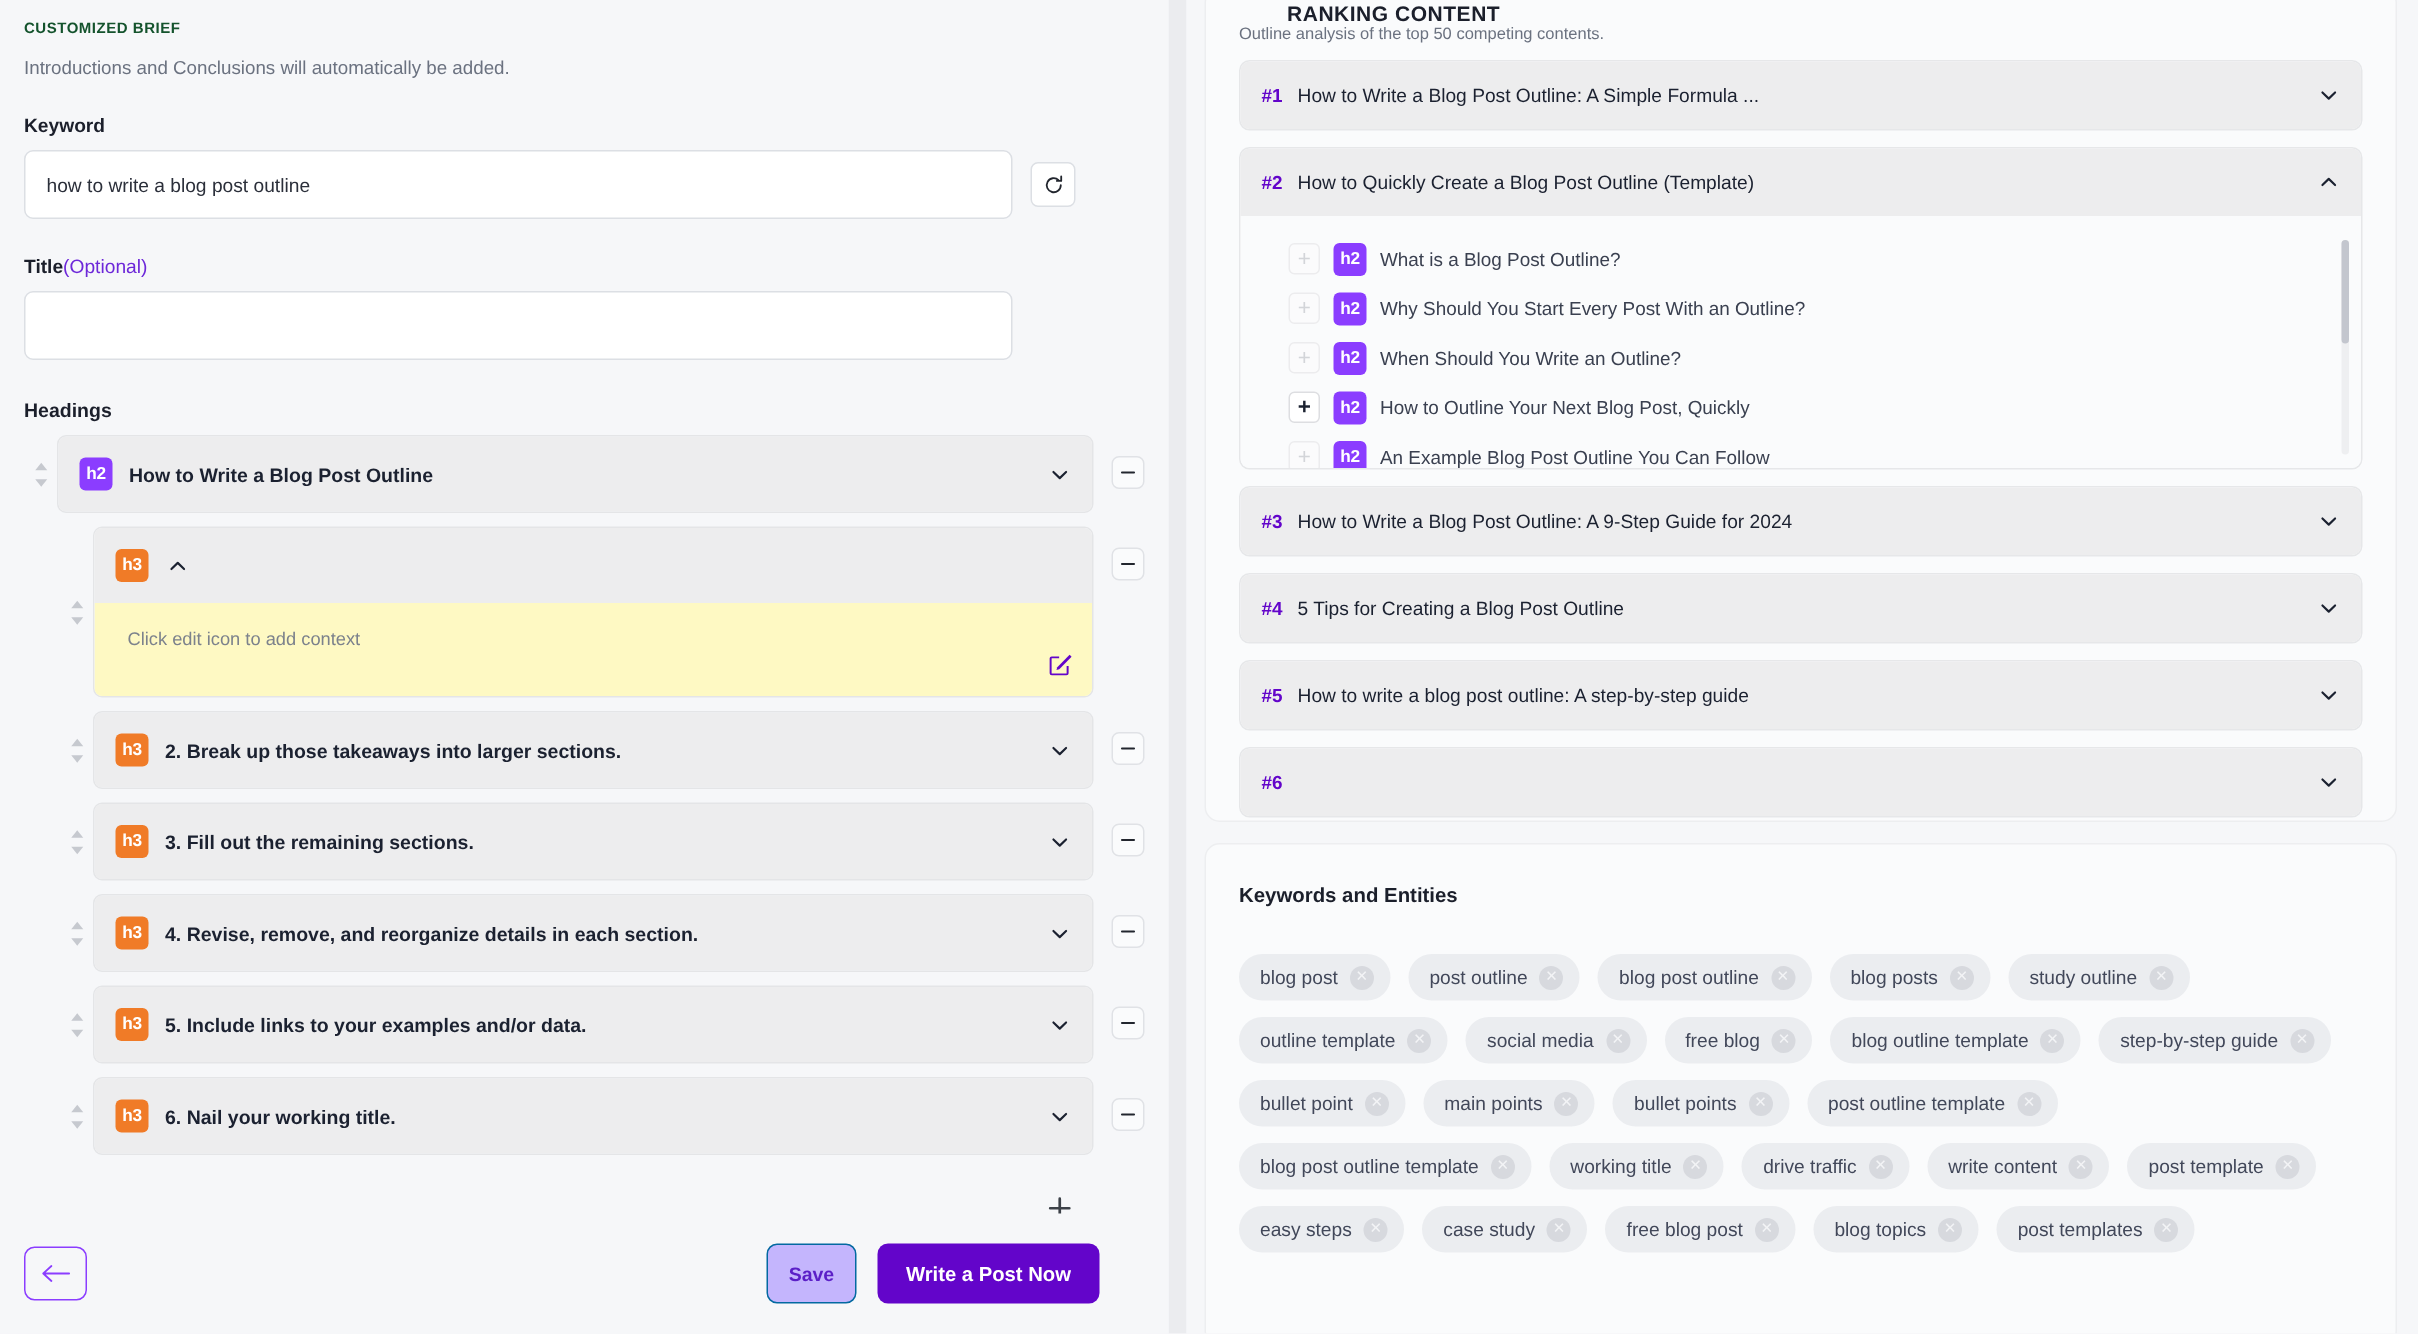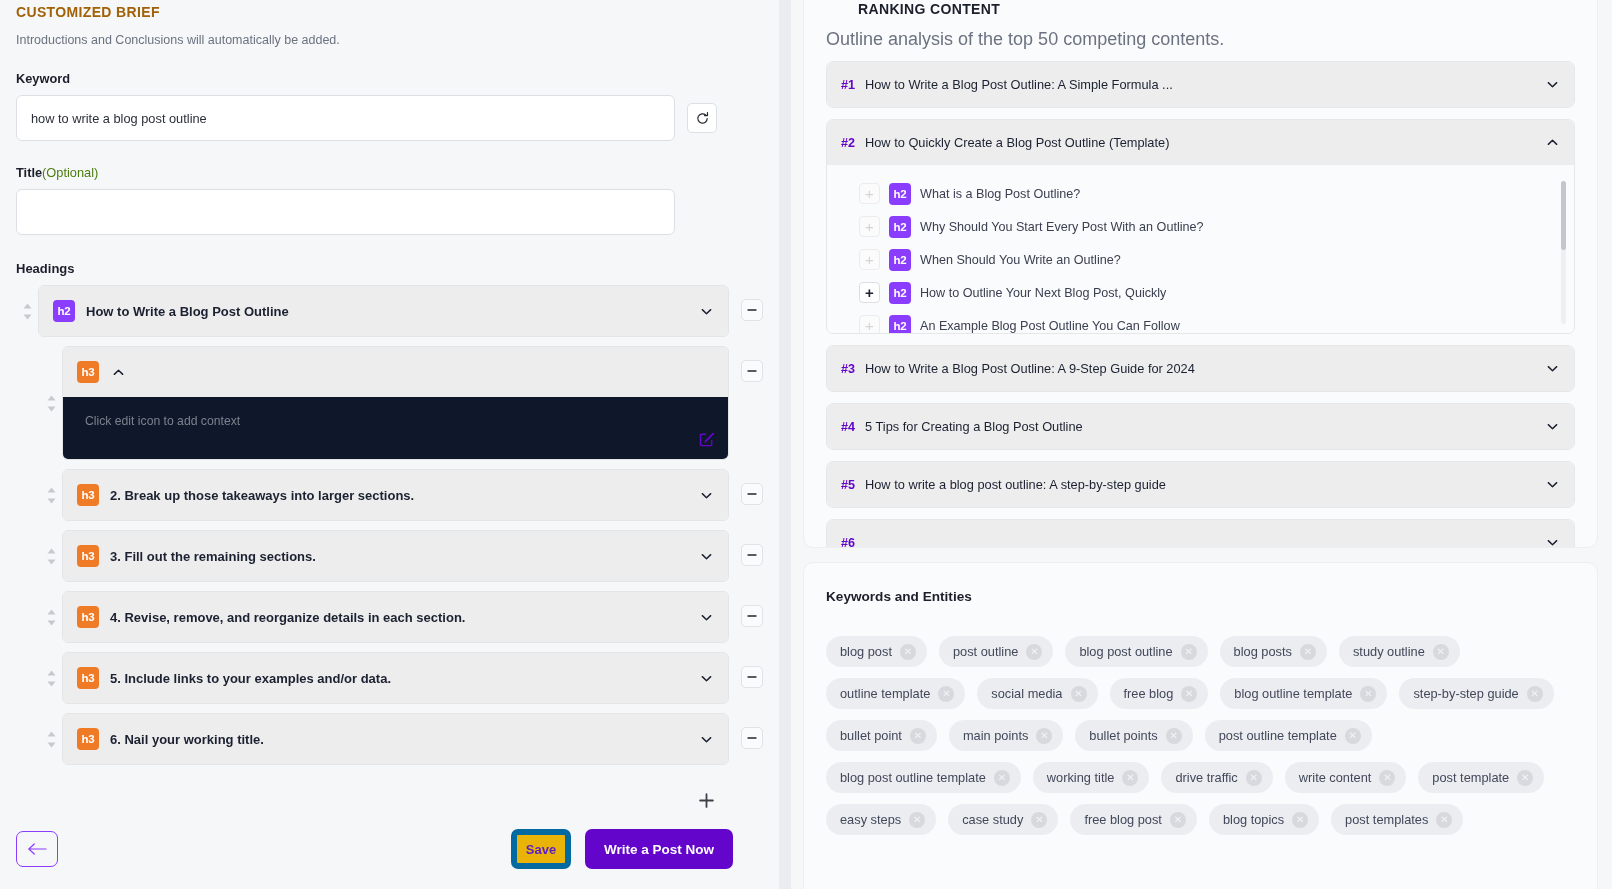--- a/index.html
+++ b/index.html
@@ -16,30 +16,30 @@
   .left {
     width: 779px; height: 889px;
     background: #f6f7f9;
     padding: 0 0 0 0;
     position: relative;
     overflow: hidden;
   }
   .left-inner { padding: 0 16px 0 16px; }
 
   .brief-title {
-    font-size: 14px; font-weight: bold; letter-spacing: .35px;
-    color: #a16207; padding-top: 4px;
+    font-size: 10px; font-weight: bold; letter-spacing: .35px;
+    color: #14532d; padding-top: 14px;
   }
   .brief-sub {
     font-size: 12.5px; color: #6b7280; margin-top: 13px;
   }
   .field-label {
     font-size: 12.8px; font-weight: bold; color: #1b1f2b; margin-top: 24px;
   }
-  .field-label .opt { font-weight: normal; color: #4d7c0f; }
+  .field-label .opt { font-weight: normal; color: #6d28d9; }
 
   .kw-row { display: flex; align-items: center; gap: 12px; margin-top: 9px; }
   .kw-input {
     width: 659px; height: 46px; border: 1px solid #dcdfe4; border-radius: 6px;
     background: #ffffff; padding: 0 14px; font-size: 12.8px; color: #2b2f3a;
     font-family: "Liberation Sans", sans-serif; outline: none;
   }
   .refresh-btn {
     width: 30px; height: 30px; border: 1px solid #dcdfe4; border-radius: 5px;
     background: #ffffff; display: flex; align-items: center; justify-content: center;
@@ -80,21 +80,21 @@
     letter-spacing: -0.2px;
   }
   .tag.h2 { background: #8b3dff; }
   .tag.h3 { background: #f07b27; }
   .card-text {
     flex: 1 1 auto; font-size: 13px; font-weight: bold; color: #1b2130;
     white-space: nowrap; overflow: hidden; text-overflow: ellipsis;
   }
   .chev { flex: 0 0 16px; display: flex; align-items: center; justify-content: center; }
   .card-body {
-    background: #0f172a; padding: 17px 14px 8px 22px; position: relative; min-height: 62px;
+    background: #fef9c3; padding: 17px 14px 8px 22px; position: relative; min-height: 62px;
   }
   .card-body .placeholder { font-size: 12.2px; color: #7c828c; }
   .edit-icon { position: absolute; right: 12px; bottom: 8px; cursor: pointer; }
   .minus-btn {
     flex: 0 0 22px; width: 22px; height: 22px; margin-left: 12px; margin-top: 14px;
     border: 1px solid #e0e2e6; border-radius: 5px; background: #fafbfc;
     display: flex; align-items: center; justify-content: center; cursor: pointer;
   }
   .add-row { display: flex; justify-content: flex-end; padding-right: 46px; margin-top: 24px; }
   .add-btn { width: 22px; height: 22px; display: flex; align-items: center; justify-content: center; cursor: pointer; }
@@ -102,22 +102,22 @@
   .bottom-bar {
     position: absolute; left: 0; bottom: 0; width: 779px; height: 80px;
     display: flex; align-items: center; padding: 0 46px 0 16px; background: #f6f7f9;
   }
   .back-btn {
     width: 42px; height: 36px; border: 1px solid #8b3dff; border-radius: 7px;
     background: #f6f7f9; display: flex; align-items: center; justify-content: center; cursor: pointer;
   }
   .bottom-right { margin-left: auto; display: flex; align-items: center; gap: 14px; }
   .save-btn {
-    width: 60px; height: 40px; border: 6px solid #0369a1; border-radius: 7px;
-    background: #eab308; color: #5b1fc7; font-size: 13px; font-weight: bold;
+    width: 60px; height: 40px; border: 1px solid #0369a1; border-radius: 7px;
+    background: #c4b5fd; color: #5b1fc7; font-size: 13px; font-weight: bold;
     display: flex; align-items: center; justify-content: center; cursor: pointer;
     font-family: "Liberation Sans", sans-serif;
   }
   .write-btn {
     height: 40px; padding: 0 19px; border: none; border-radius: 7px;
     background: #6305ca; color: #ffffff; font-size: 13.5px; font-weight: bold;
     display: flex; align-items: center; justify-content: center; cursor: pointer;
     font-family: "Liberation Sans", sans-serif;
   }
 
@@ -128,21 +128,21 @@
   .right { width: 821px; height: 889px; background: #f6f7f9; position: relative; overflow: hidden; }
   .rcard {
     position: absolute; left: 12px; width: 795px;
     background: #fafbfc; border-radius: 10px;
     border: 1px solid #edeef0;
   }
   .rcard.ranking { top: -8px; height: 556px; padding: 8px 22px 0 22px; overflow: hidden; }
   .rcard.keywords { top: 562px; height: 335px; padding: 26px 22px 0 22px; overflow: hidden; }
 
   .r-title { font-size: 14px; font-weight: bold; letter-spacing: .35px; color: #1b1f2b; padding-left: 32px; }
-  .r-sub { font-size: 18px; color: #6b7280; margin-top: 12px; }
+  .r-sub { font-size: 11px; color: #6b7280; }
 
   .rank-item {
     margin-top: 11px; border: 1px solid #e6e7e9; border-radius: 7px;
     background: #ededee; overflow: hidden;
   }
   .rank-item.open { background: #fafbfc; }
   .rank-head {
     display: flex; align-items: center; gap: 10px; height: 45px; padding: 0 14px;
     background: #ededee; cursor: pointer;
   }

